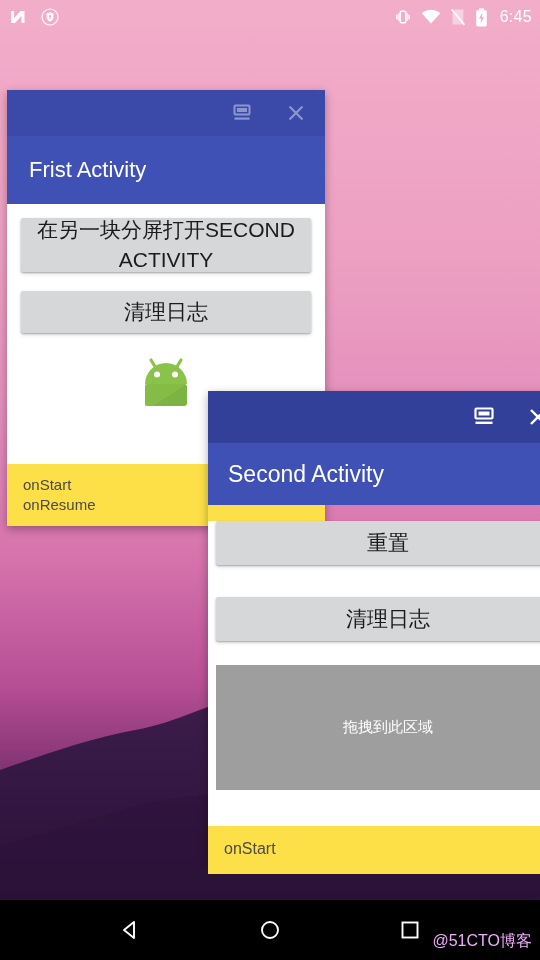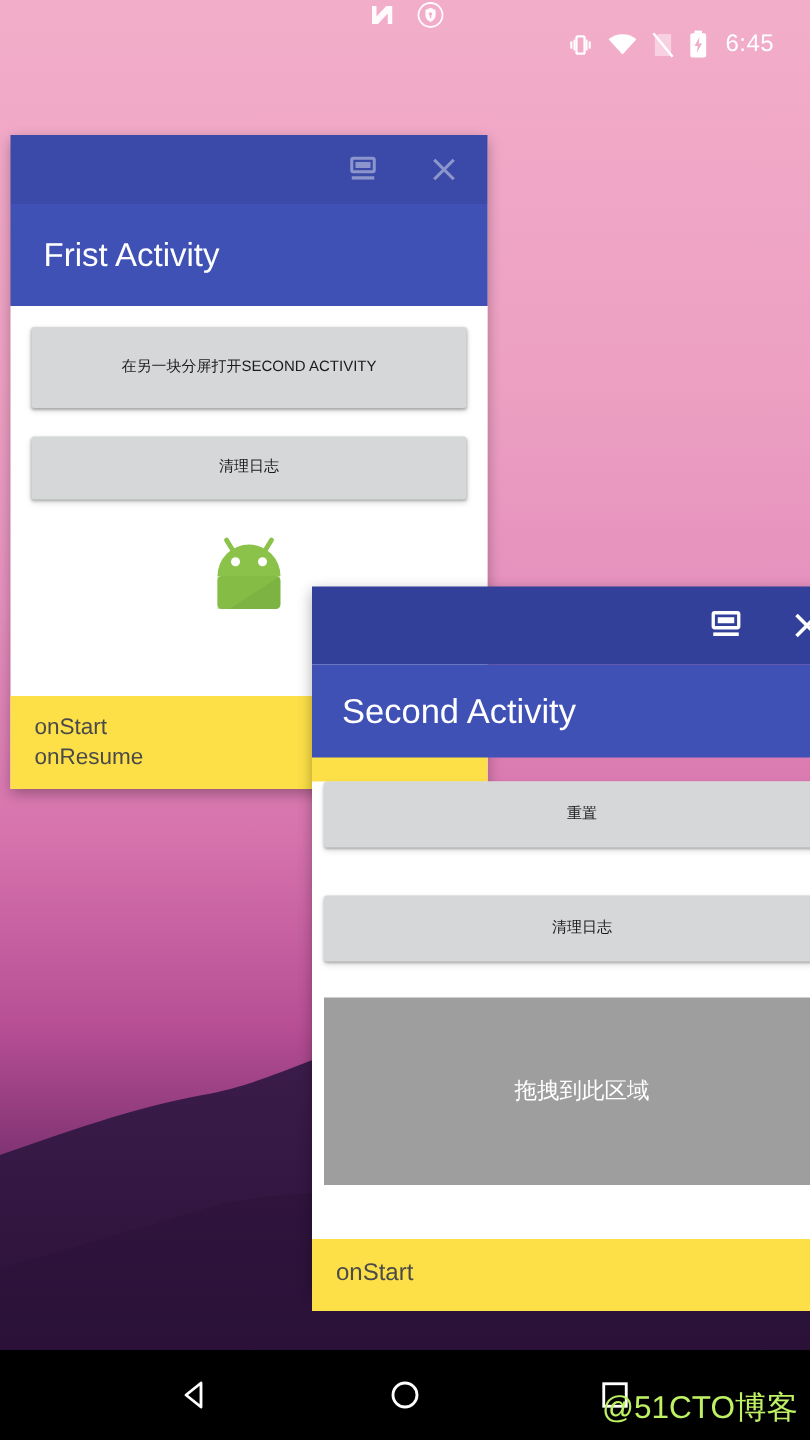--- a/index.html
+++ b/index.html
@@ -28,23 +28,22 @@
   .mountain{
     position:absolute;left:0;bottom:0;width:540px;height:240px;
     overflow:hidden;
   }
   .mountain svg{display:block;}
 
   
   .statusbar{
     position:absolute;left:0;top:0;width:540px;height:34px;
     display:flex;align-items:center;
-    padding:0 24px;box-sizing:border-box;
+    padding:0 8px;box-sizing:border-box;
     color:#ffffff;
-    flex-direction:column;
   }
   .sb-left{display:flex;align-items:center;gap:13px;}
   .sb-right{display:flex;align-items:center;gap:9px;margin-left:auto;}
   .sb-time{font-size:16px;color:#fff;letter-spacing:.3px;margin-left:3px;}
   .ico{display:inline-block;line-height:0;}
   .ico svg{display:block;}
 
   
   .window{position:absolute;box-shadow:0 3px 9px rgba(0,0,0,.32);}
   .win-caption{
@@ -57,21 +56,21 @@
   .win-titlebar{
     background:#3f51b5;color:#ffffff;
     font-size:22px;padding:0 22px;
     display:flex;align-items:center;
     box-sizing:border-box;
   }
   .win-body{background:#ffffff;position:relative;box-sizing:border-box;}
 
   .mbtn{
     background:#d6d7d8;color:#1b1b1b;
-    font-size:10px;
+    font-size:21px;
     display:flex;align-items:center;justify-content:center;
     text-align:center;line-height:1.45;
     border-radius:2px;
     box-shadow:0 1px 2px rgba(0,0,0,.28),0 2px 4px rgba(0,0,0,.12);
     box-sizing:border-box;cursor:pointer;
     padding:0 8px;
   }
   .logbox{
     background:#fde047;color:#4a4a4a;font-size:16px;
     box-sizing:border-box;line-height:1.35;
@@ -116,21 +115,21 @@
   
   .navbar{
     position:absolute;left:0;bottom:0;width:540px;height:60px;
     background:#000000;
     display:flex;align-items:center;justify-content:space-around;
     padding:0 60px;box-sizing:border-box;
   }
   .nav-btn{width:40px;height:40px;display:flex;align-items:center;justify-content:center;cursor:pointer;}
   .watermark{
     position:absolute;right:8px;bottom:8px;
-    color:#bef264;font-size:21px;
+    color:#f0abfc;font-size:16px;
   }
 </style>
 </head>
 <body>
 
 <div id="screen">
 
   <div class="wallpaper">
     <div class="mountain">
       <svg width="540" height="240" viewBox="0 0 540 240" xmlns="http://www.w3.org/2000/svg">

